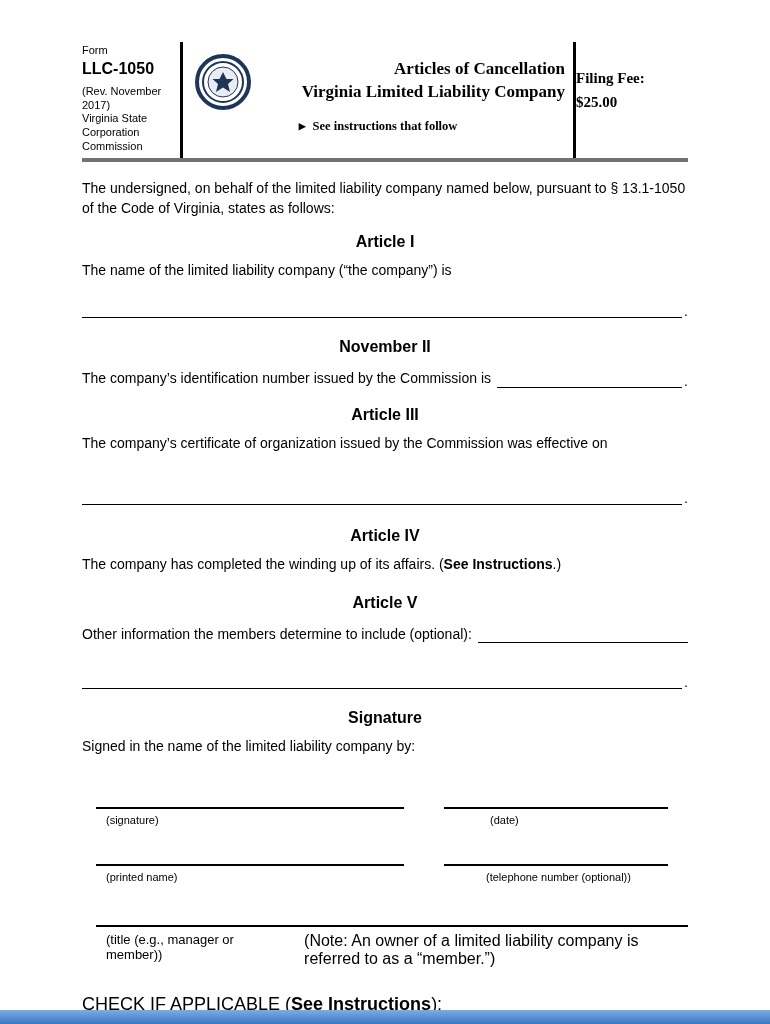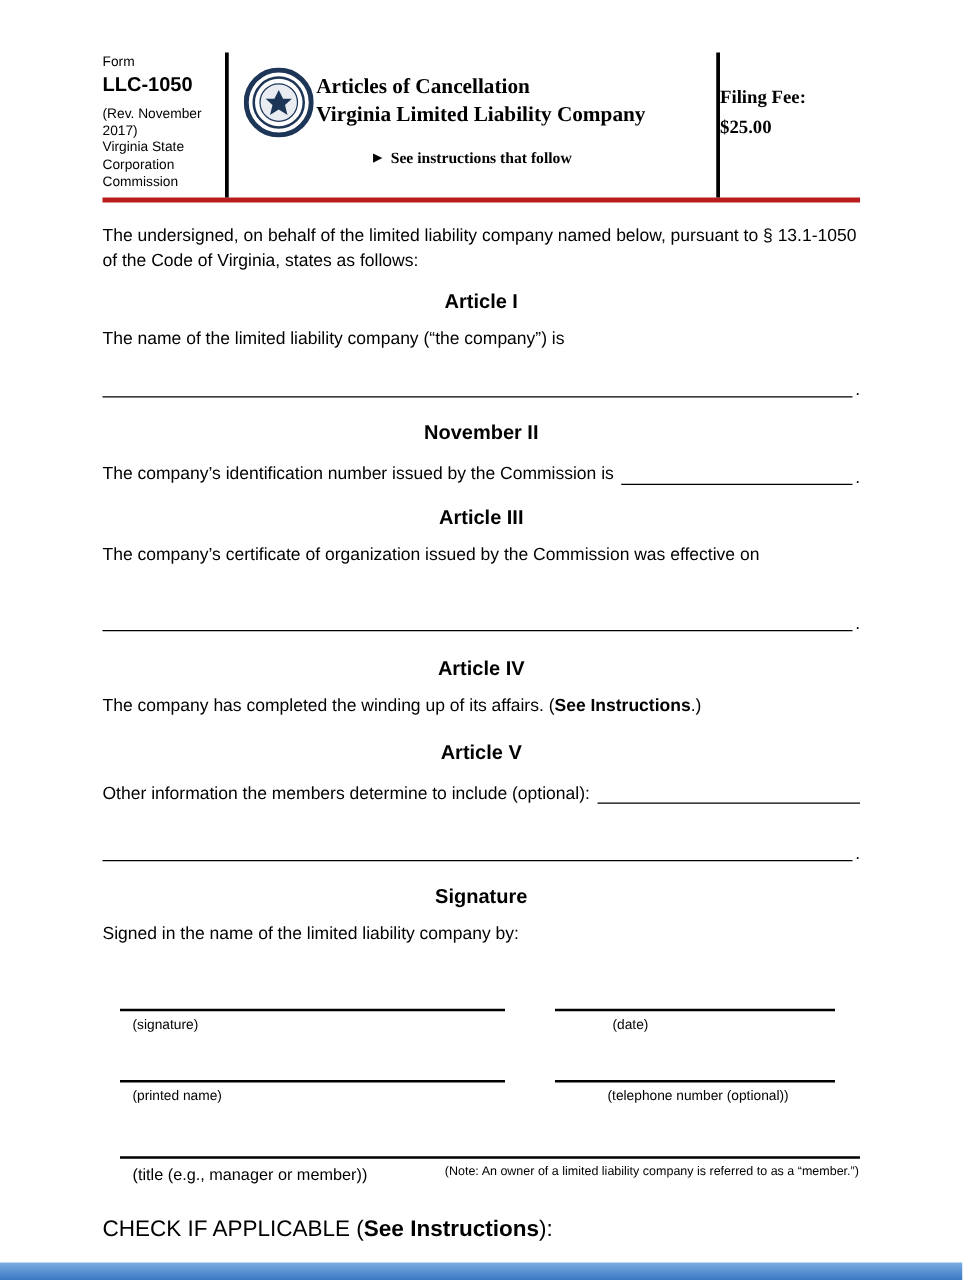--- a/index.html
+++ b/index.html
@@ -3,30 +3,30 @@
 <meta charset="utf-8">
 <style>
   html,body{margin:0;padding:0;}
   body{
     width:770px;height:1024px;position:relative;background:#ffffff;
     font-family:"Liberation Sans", sans-serif;color:#000;overflow:hidden;
   }
   .content{padding:42px 82px 0 82px;}
 
   
-  .hdr{display:flex;border-bottom:4px solid #b91c1c;min-height:114px;}
+  .hdr{display:flex;border-bottom:4px solid #737373;min-height:114px;}
   .hdr-left{width:92px;border-right:3px solid #000;padding:2px 6px 4px 0;font-size:11px;line-height:1.25;}
   .form-label{font-size:11px;}
   .form-number{font-size:16px;font-weight:bold;margin-top:1px;}
   .revision{margin-top:6px;}
   .agency{}
   .hdr-center{flex:1;border-right:3px solid #000;padding:4px 8px 6px 8px;}
   .hdr-center-row{display:flex;}
   .seal{width:56px;height:56px;margin:8px 2px 0 4px;flex:0 0 auto;}
-  .titles{flex:1;text-align:left;font-family:"Liberation Serif", serif;font-weight:bold;}
+  .titles{flex:1;text-align:right;font-family:"Liberation Serif", serif;font-weight:bold;}
   .title1{font-size:17px;margin-top:13px;}
   .title2{font-size:17px;margin-top:3px;}
   .instr{font-family:"Liberation Serif", serif;font-weight:bold;font-size:12.5px;text-align:center;margin:9px 0 4px 0;}
   .pointer{font-size:9px;vertical-align:1px;margin-right:7px;}
   .hdr-right{width:112px;font-family:"Liberation Serif", serif;font-weight:bold;padding-top:28px;}
   .fee-label{font-size:15px;}
   .fee-amount{font-size:15px;margin-top:7px;}
 
   
   .para{font-size:14px;line-height:1.45;}
@@ -45,21 +45,21 @@
   .sig-row{display:flex;margin-top:36px;}
   .sig-row2{margin-top:24px;}
   .sig-left{margin-left:14px;width:308px;}
   .sig-right{margin-left:40px;width:224px;}
   .sline{border-bottom:2px solid #000;height:14px;}
   .slabel{font-size:11px;margin-top:5px;padding-left:10px;}
   .slabel-date{padding-left:46px;}
   .slabel-tel{padding-left:42px;}
   .sig-full{margin-left:14px;margin-top:30px;border-bottom:2px solid #000;height:12px;}
   .sig-labels{display:flex;margin-top:5px;padding-left:24px;}
-  .note-label{font-size:10px;margin-left:62px;}
+  .note-label{font-size:16px;margin-left:62px;}
   .slabel-title{font-size:13px;}
 
   .check-line{margin-top:26px;font-size:18px;}
   .cb-row{display:flex;margin-top:22px;}
   .cb-box{width:13px;height:13px;border:1.5px solid #000;margin-left:18px;margin-top:4px;flex:0 0 auto;cursor:pointer;}
   .cb-text{margin-left:15px;flex:1;font-size:14px;line-height:1.5;text-align:justify;}
 
   .footer-bar{position:absolute;left:0;right:0;bottom:0;height:14px;
     background:linear-gradient(to bottom,#7cadе2,#3b77c4);
     background:linear-gradient(to bottom,#7cade2,#3b77c4);}

